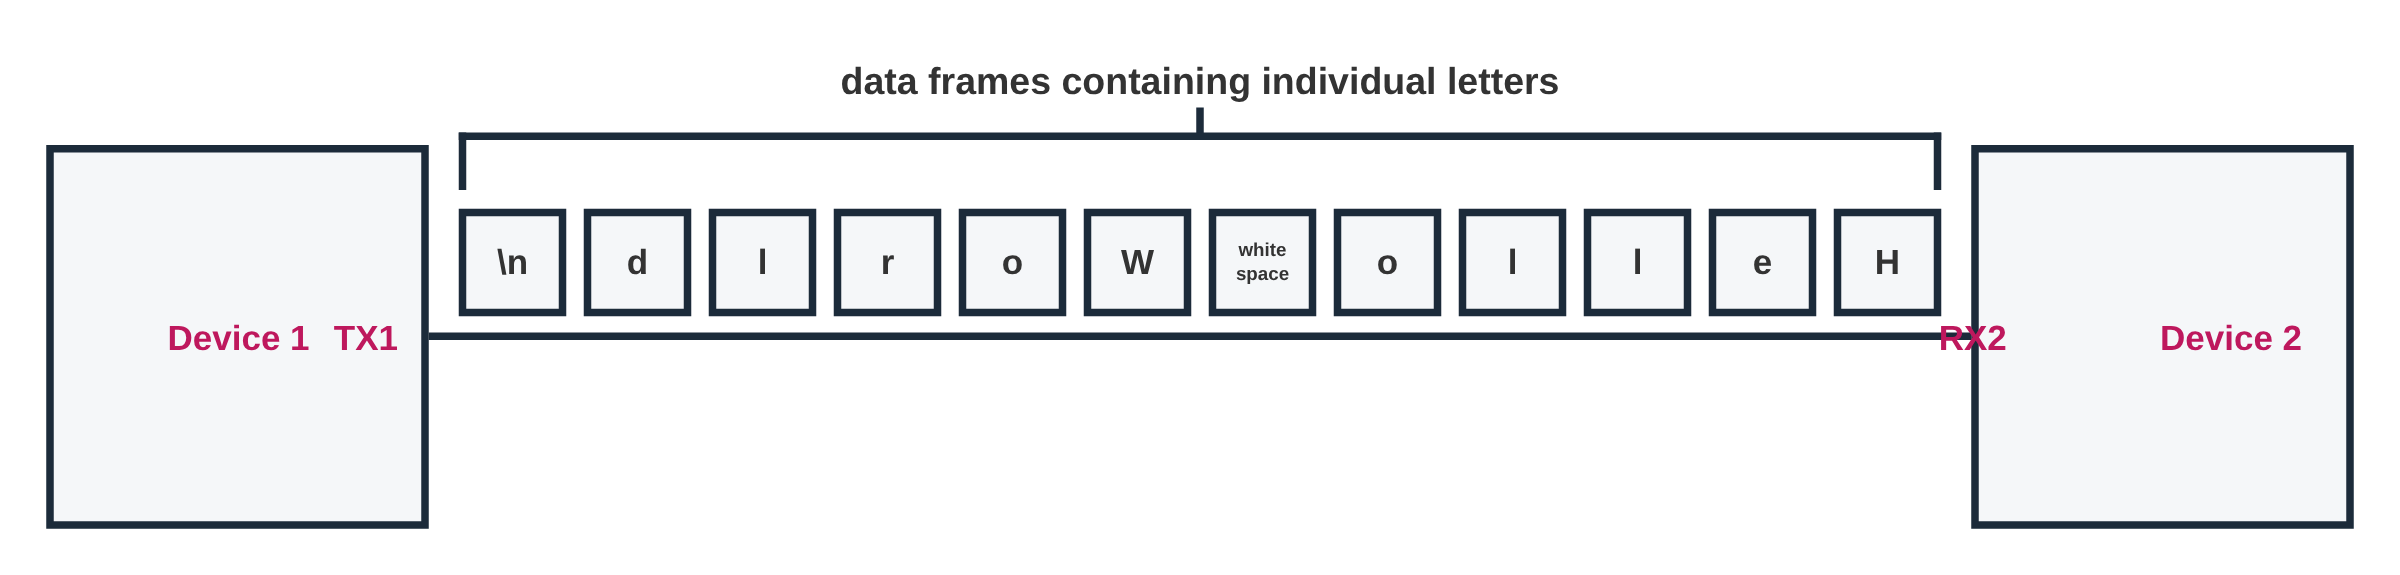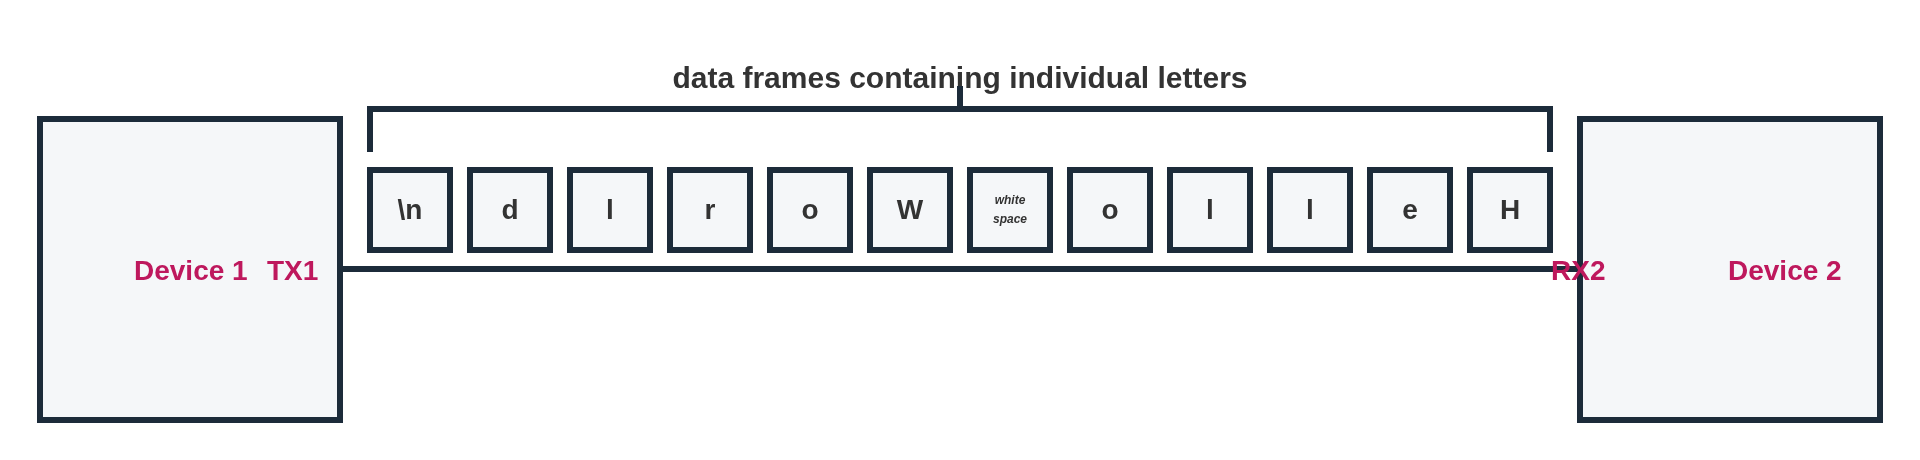--- a/index.html
+++ b/index.html
@@ -7,22 +7,22 @@
          font-family:"Liberation Sans", "DejaVu Sans", sans-serif; color:#333333; }
   .device { position:absolute; top:116px; width:306px; height:307px; box-sizing:border-box;
             border:6px solid #1c2b3a; background:#f5f7f9; }
   .device-label { position:absolute; top:254px; font-size:28px; font-weight:bold; color:#be185d;
                   white-space:pre; line-height:34px; }
   .bar { position:absolute; background:#1c2b3a; }
   .frame { position:absolute; top:167px; width:86px; height:86px; box-sizing:border-box;
            border:6px solid #1c2b3a; background:#f5f7f9;
            display:flex; align-items:center; justify-content:center; text-align:center;
            font-weight:bold; color:#333333; font-size:28px; }
-  .frame.small { font-size:12px; line-height:19px; white-space:pre-line;font-style:italic; }
-  .title { position:absolute; left:0; width:1920px; top:60px; text-align:center;
+  .frame.small { font-size:15px; line-height:19px; white-space:pre-line; }
+  .title { position:absolute; left:0; width:1920px; top:48px; text-align:center;
            font-size:30px; font-weight:bold; color:#333333; line-height:36px; }
 </style>
 </head>
 <body>
 
 <div class="title">data frames containing individual letters</div>
 
 <div class="bar" style="left:957px; top:86px; width:6px; height:24px;"></div>
 <div class="bar" style="left:367px; top:106px; width:1186px; height:6px;"></div>
 <div class="bar" style="left:367px; top:106px; width:6px; height:46px;"></div>

